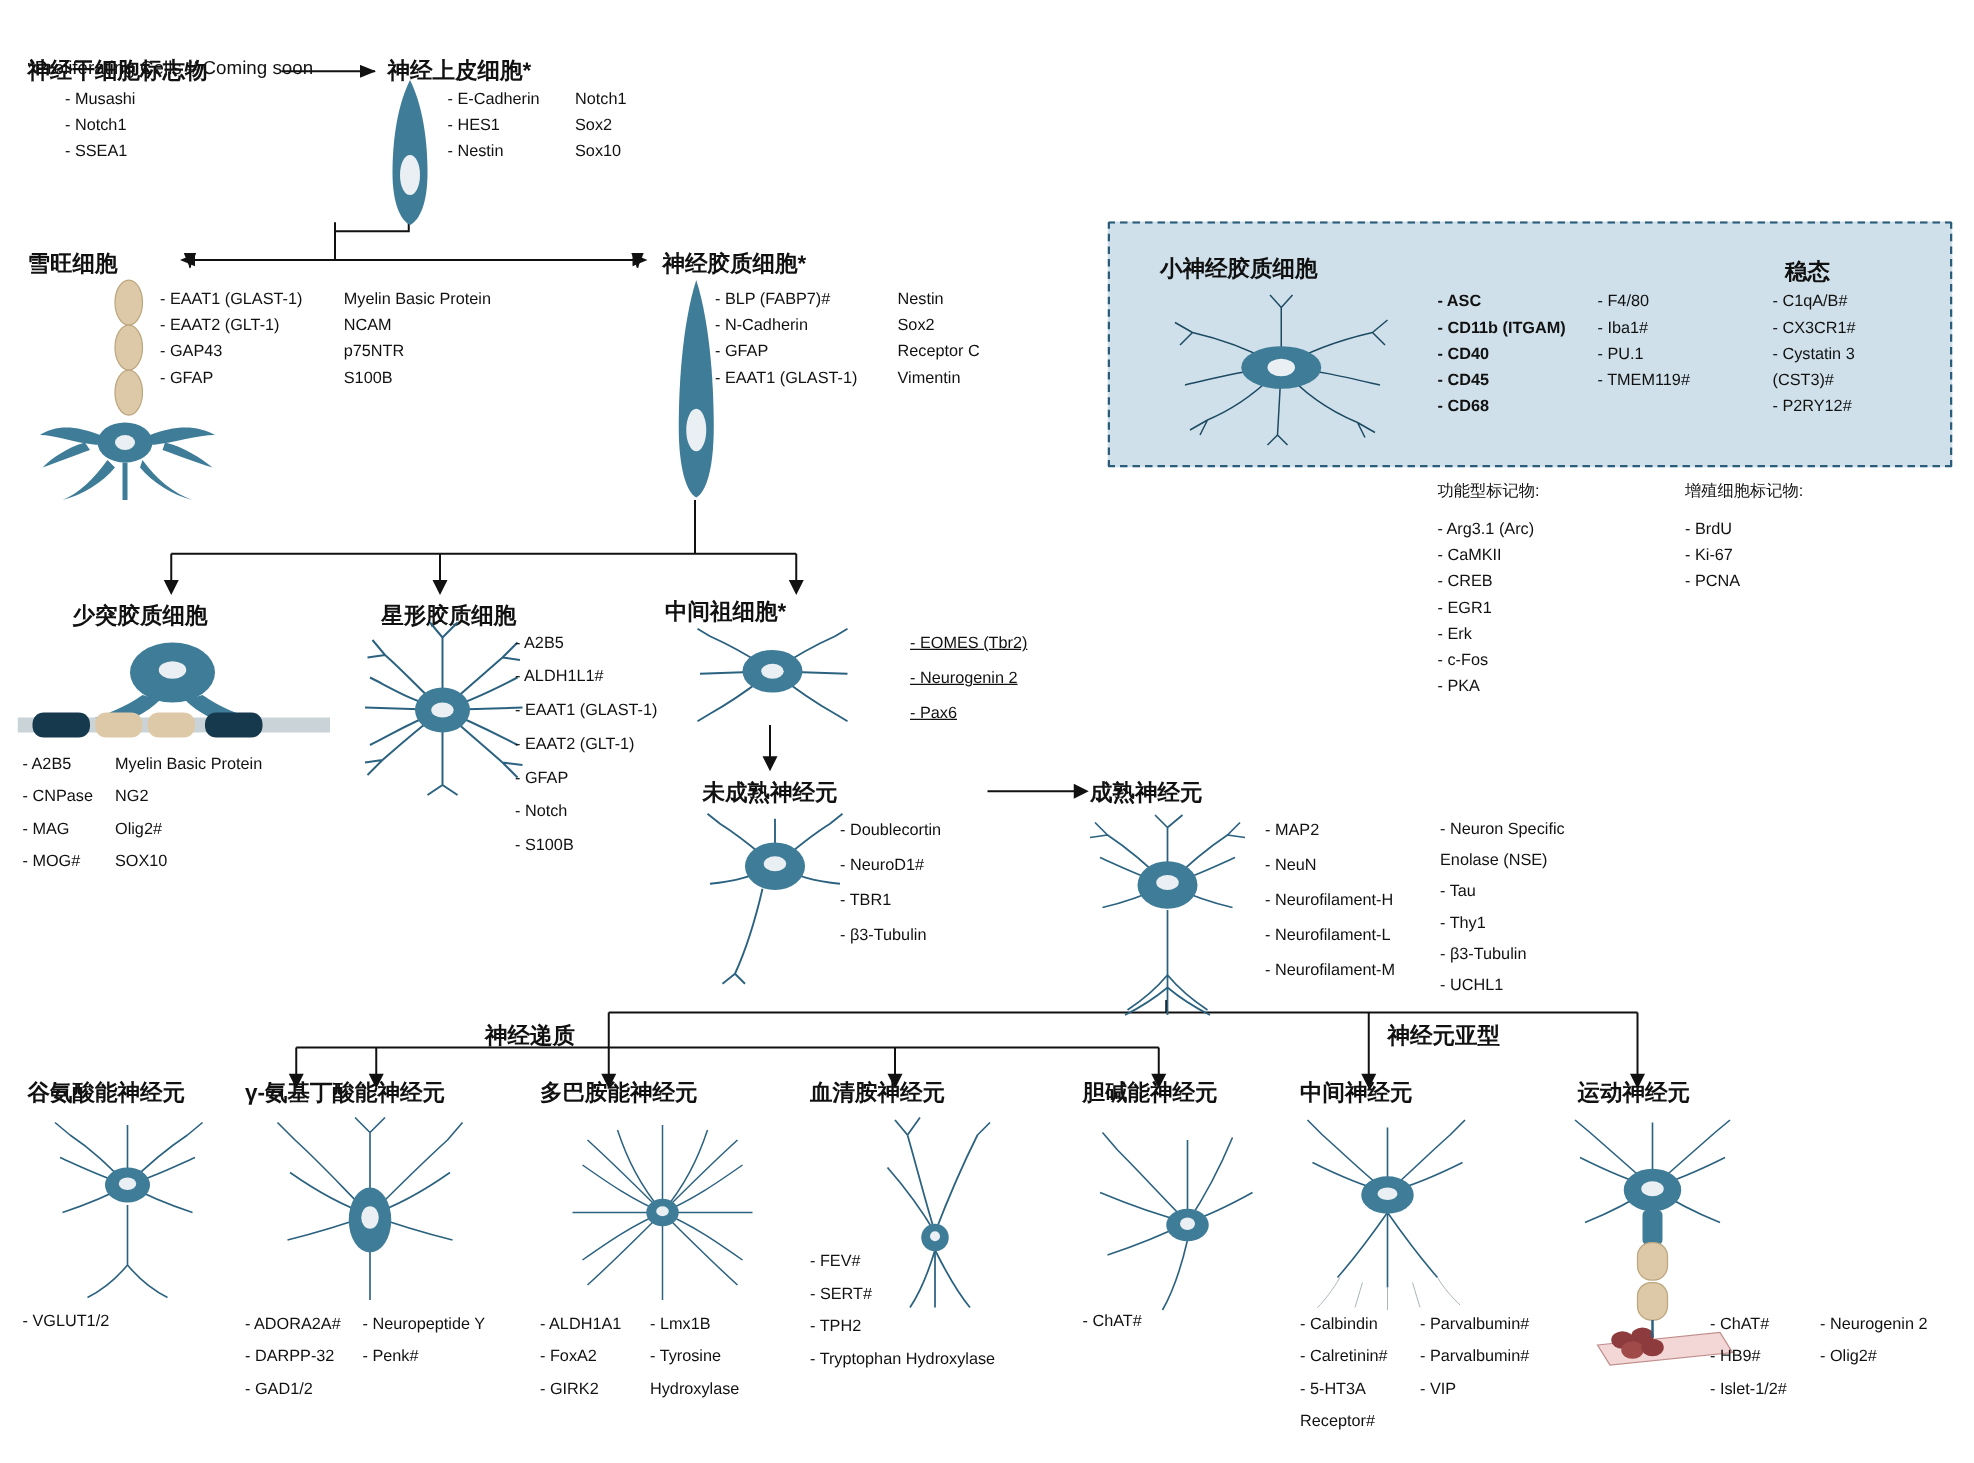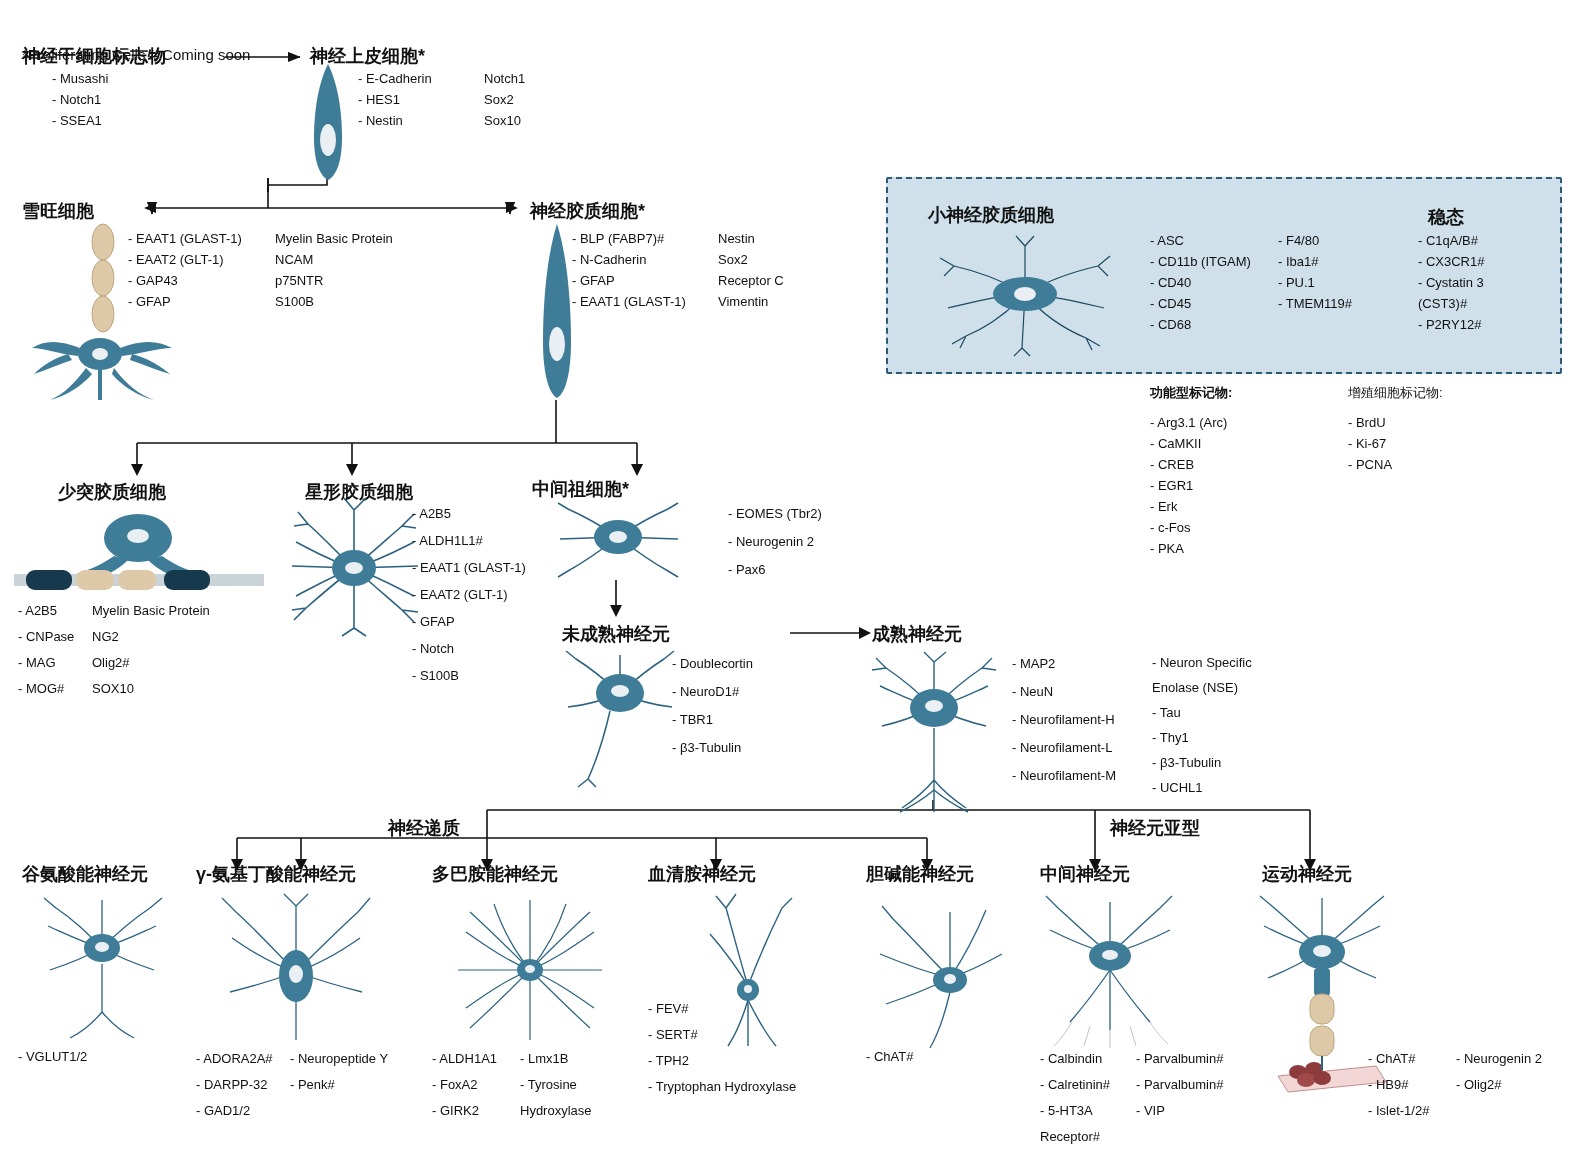--- a/index.html
+++ b/index.html
@@ -110,21 +110,21 @@
   <div>- Notch1</div>
   <div>- SSEA1</div>
 </div>
 
 <div class="abs title" style="left:310px;top:44px;">神经上皮细胞*</div>
 <div class="abs list" style="left:358px;top:68px;">
   <div>- E-Cadherin</div>
   <div>- HES1</div>
   <div>- Nestin</div>
 </div>
-<div class="abs list" style="left:460px;top:68px;margin-left:24px;">
+<div class="abs list" style="left:460px;top:68px;">
   <div>Notch1</div>
   <div>Sox2</div>
   <div>Sox10</div>
 </div>
 
 <svg class="cellimg" style="left:300px;top:62px;" width="56" height="120">
   <path d="M28,2 C16,26 14,58 14,76 C14,100 20,114 28,118 C36,114 42,100 42,76 C42,58 40,26 28,2 Z" fill="#3e7c98"></path>
   <ellipse cx="28" cy="78" rx="8" ry="16" fill="#e9eff2"></ellipse>
 </svg>
 
@@ -187,21 +187,21 @@
     <path d="M95,62 C78,80 60,94 36,104 M36,104 L22,112 M36,104 L30,116"></path>
     <path d="M95,62 C112,82 132,96 156,106 M156,106 L170,114 M156,106 L162,118"></path>
     <path d="M95,62 L95,14 M95,14 L86,4 M95,14 L104,4"></path>
     <path d="M95,62 L92,116 M92,116 L84,124 M92,116 L100,124"></path>
     <path d="M95,62 C66,64 44,70 18,76"></path>
     <path d="M95,62 C124,64 148,70 174,76"></path>
   </g>
   <ellipse cx="95" cy="62" rx="32" ry="17" fill="#3e7c98"></ellipse>
   <ellipse cx="95" cy="62" rx="11" ry="7" fill="#e9eff2"></ellipse>
 </svg>
-<div class="abs list" style="left:1150px;top:230px;">
+<div class="abs list" style="left:1150px;top:230px;font-weight:bold;">
   <div>- ASC</div>
   <div>- CD11b (ITGAM)</div>
   <div>- CD40</div>
   <div>- CD45</div>
   <div>- CD68</div>
 </div>
 <div class="abs list" style="left:1278px;top:230px;">
   <div>- F4/80</div>
   <div>- Iba1#</div>
   <div>- PU.1</div>
@@ -209,21 +209,21 @@
 </div>
 <div class="abs title" style="left:1428px;top:205px;">稳态</div>
 <div class="abs list" style="left:1418px;top:230px;">
   <div>- C1qA/B#</div>
   <div>- CX3CR1#</div>
   <div>- Cystatin 3</div>
   <div>  (CST3)#</div>
   <div>- P2RY12#</div>
 </div>
 
-<div class="abs list" style="left:1150px;top:382px;font-weight:bold;">功能型标记物:</div>
+<div class="abs list" style="left:1150px;top:382px;font-weight:normal;">功能型标记物:</div>
 <div class="abs list" style="left:1150px;top:412px;">
   <div>- Arg3.1 (Arc)</div>
   <div>- CaMKII</div>
   <div>- CREB</div>
   <div>- EGR1</div>
   <div>- Erk</div>
   <div>- c-Fos</div>
   <div>- PKA</div>
 </div>
 <div class="abs list" style="left:1348px;top:382px;">增殖细胞标记物:</div>
@@ -291,21 +291,21 @@
   <g stroke="#2b6280" stroke-width="1.5" fill="none">
     <path d="M66,42 C48,30 34,22 16,14 M16,14 L6,8"></path>
     <path d="M66,42 C84,30 98,22 116,14 M116,14 L126,8"></path>
     <path d="M66,42 C48,56 34,66 16,76 M16,76 L6,82"></path>
     <path d="M66,42 C84,56 98,66 116,76 M116,76 L126,82"></path>
     <path d="M66,42 L8,44 M66,42 L126,44"></path>
   </g>
   <ellipse cx="66" cy="42" rx="24" ry="17" fill="#3e7c98"></ellipse>
   <ellipse cx="66" cy="42" rx="9" ry="6" fill="#e9eff2"></ellipse>
 </svg>
-<div class="abs list" style="left:728px;top:500px;line-height:28px;">
+<div class="abs list" style="left:728px;top:500px;line-height:28px;text-decoration:underline;">
   <div>- EOMES (Tbr2)</div>
   <div>- Neurogenin 2</div>
   <div>- Pax6</div>
 </div>
 
 <div class="abs title" style="left:562px;top:622px;">未成熟神经元</div>
 <svg class="cellimg" style="left:548px;top:645px;" width="135" height="145">
   <g stroke="#2b6280" stroke-width="1.5" fill="none">
     <path d="M72,48 C56,34 44,24 28,14 M28,14 L18,6"></path>
     <path d="M72,48 C88,34 100,24 116,14 M116,14 L126,6"></path>

